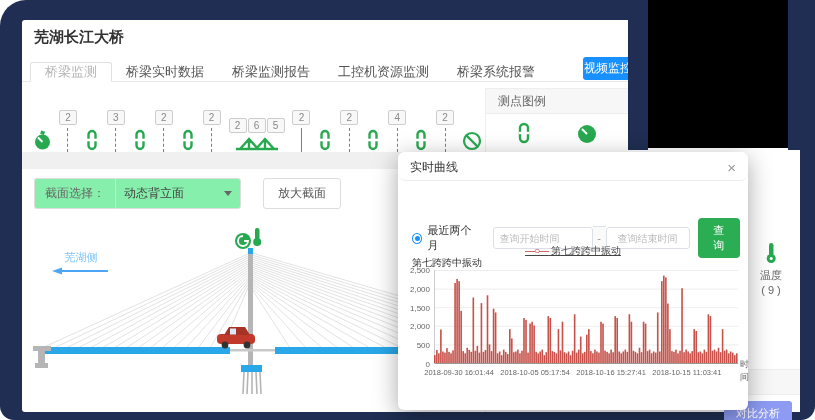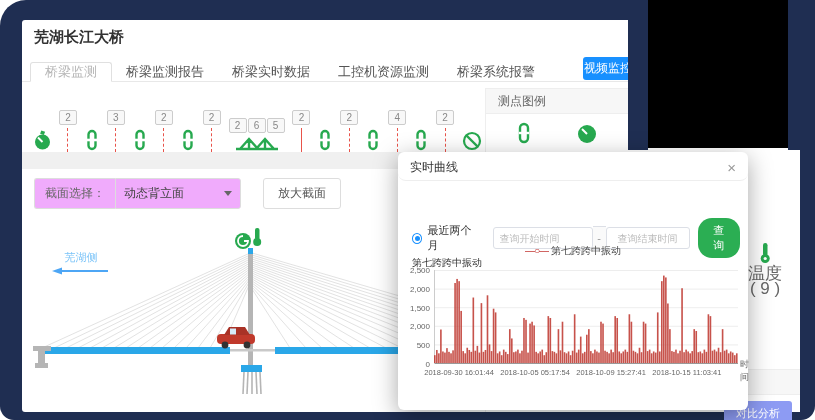--- a/index.html
+++ b/index.html
@@ -20,35 +20,35 @@
     justify-content:space-between;align-items:flex-end;}
   .s-item{display:flex;flex-direction:column;align-items:center;justify-content:flex-end;}
   .badge{min-width:12px;height:13px;padding:0 2px;border:1px solid #ccc;background:#f8f8f8;color:#888;
     font-size:10px;line-height:13px;text-align:center;border-radius:2px;}
   .tick{width:0;height:24px;border-left:1px dashed #e8534a;margin-top:3px;}
   .tick.solid{border-left-style:solid;}
   .badge-row{display:flex;gap:1px;margin-bottom:1px;}
   .gray-band{position:absolute;left:0;top:132px;width:612px;height:17px;background:#f0f0f0;}
   
   .section-bar{position:absolute;left:12px;top:158px;display:flex;align-items:center;font-size:12px;}
-  .sec-label{background:#f0abfc;border:1px solid #ddd;border-right:none;color:#666;padding:6px 10px;border-radius:3px 0 0 3px;}
-  .sec-select{border:1px solid #ddd;background:#f0abfc;color:#444;padding:6px 8px;width:108px;display:flex;
+  .sec-label{background:#86efac;border:1px solid #ddd;border-right:none;color:#666;padding:6px 10px;border-radius:3px 0 0 3px;}
+  .sec-select{border:1px solid #ddd;background:#86efac;color:#444;padding:6px 8px;width:108px;display:flex;
     justify-content:space-between;align-items:center;cursor:pointer;border-radius:0 3px 3px 0;}
   .chev{width:0;height:0;border-left:4px solid transparent;border-right:4px solid transparent;border-top:5px solid #666;}
   .zoom-btn{margin-left:22px;border:1px solid #ddd;background:#fff;color:#555;font-size:12px;padding:6px 14px;border-radius:3px;cursor:pointer;}
   
   .bridge-wrap{position:absolute;left:0;top:195px;width:568px;height:197px;}
   .side-label{position:absolute;left:30px;top:35px;color:#7cc4f8;font-size:11px;text-align:center;}
   
   .panel{position:absolute;left:463px;top:68px;width:315px;height:324px;border-left:1px solid #eee;box-sizing:border-box;background:#fff;}
   .panel-h{height:24px;background:#f7f7f7;border-top:1px solid #eee;border-bottom:1px solid #eee;
     font-size:12px;color:#666;line-height:24px;padding-left:12px;}
   .legend-body{position:relative;height:231px;}
   .legend-icons{display:flex;gap:44px;padding:8px 0 0 30px;}
-  .temp-item{position:absolute;right:18px;top:128px;text-align:center;font-size:17px;color:#666;line-height:15px;}
+  .temp-item{position:absolute;right:18px;top:128px;text-align:center;font-size:11px;color:#666;line-height:15px;}
   .ph2{position:absolute;left:0;right:0;top:255px;}
   .compare-btn{position:absolute;right:8px;top:287px;background:#8d9bf3;color:#fff;border:none;border-radius:3px;
     font-size:11px;padding:5px 12px;cursor:pointer;}
   
   .navy-strip{position:absolute;left:628px;top:0;width:20px;height:150px;background:#1f2e52;}
   .black-box{position:absolute;left:648px;top:0;width:140px;height:148px;background:#000;}
   .navy-strip2{position:absolute;left:788px;top:0;width:27px;height:150px;background:#1f2e52;}
   
   .modal{position:absolute;left:398px;top:152px;width:350px;height:258px;background:#fff;border-radius:6px;
     box-shadow:0 6px 24px rgba(0,0,0,.35);z-index:10;}
@@ -61,44 +61,44 @@
   .m-tab.active{background:#1890ff;border-color:#1890ff;color:#fff;border-radius:0 3px 3px 0;}
   .m-controls{position:absolute;left:14px;top:66px;right:8px;display:flex;align-items:center;font-size:11px;color:#333;}
   .radio{width:9px;height:9px;border:1px solid #1890ff;border-radius:50%;display:inline-block;position:relative;margin-right:5px;}
   .radio::after{content:"";position:absolute;left:2px;top:2px;width:5px;height:5px;border-radius:50%;background:#1890ff;}
   .m-input{border:1px solid #dcdfe6;border-radius:3px;height:22px;font-size:10px;padding:0 6px;color:#333;box-sizing:border-box;}
   .m-input::placeholder{color:#bbb;}
   .inp-start{width:100px;margin-left:14px;}
   .sep{width:14px;height:22px;border-top:1px solid #dcdfe6;border-bottom:1px solid #dcdfe6;background:#fafafa;
     color:#999;text-align:center;line-height:22px;}
   .inp-end{width:84px;text-align:center;}
-  .query-btn{margin-left:8px;background:#2bae53;color:#fff;border:none;border-radius:14px;font-size:11px;padding:5px 11px;cursor:pointer;}
-  .m-legend{position:absolute;left:0;top:92px;width:100%;text-align:center;font-size:10px;color:#444;}
+  .query-btn{margin-left:8px;background:#2bae53;color:#fff;border:none;border-radius:4px;font-size:11px;padding:5px 11px;cursor:pointer;}
+  .m-legend{position:absolute;left:0;top:92px;width:100%;text-align:center;font-size:10px;color:#444;text-decoration:underline;}
   .lg-marker{color:#c23531;letter-spacing:-1px;}
   .axis-title{position:absolute;left:14px;top:104px;font-size:10px;color:#333;}
   .plot{position:absolute;left:36px;top:118px;width:304px;height:94px;}
   .plot svg{position:absolute;inset:0;width:100%;height:100%;}
   .ylabels{position:absolute;left:2px;top:118px;width:32px;height:94px;}
   .ylabels div{position:absolute;right:2px;font-size:8px;color:#666;transform:translateY(-50%);}
   .xlabels{position:absolute;left:36px;top:216px;width:304px;height:12px;}
   .xlabels div{position:absolute;font-size:7.5px;color:#666;white-space:nowrap;transform:translateX(-14%);}
   .xaxis-name{position:absolute;left:342px;top:206px;font-size:9px;color:#666;}
 </style>
 </head>
 <body>
 
 <div class="stage">
   <div class="bg-navy"></div>
 
   <div class="window">
     <div class="win-title">芜湖长江大桥</div>
     <nav class="tabbar">
         <button class="tab active">桥梁监测</button>
+        <button class="tab">桥梁实时数据</button>
         <button class="tab">桥梁监测报告</button>
-        <button class="tab">桥梁实时数据</button>
         <button class="tab">工控机资源监测</button>
         <button class="tab">桥梁系统报警</button>
       </nav>
     <button class="video-btn">视频监控</button>
 
     <div class="sensor-strip">
         <div class="s-item">
           <svg width="17" height="24">
             <circle cx="8.5" cy="14" r="7.5" fill="#27a94f"></circle>
             <line x1="8.5" y1="14" x2="4" y2="9.5" stroke="#fff" stroke-width="2"></line>
@@ -510,18 +510,18 @@
           <rect x="293.87" y="83.33" width="1.62" height="9.67" fill="#bf3a32" fill-opacity="0.88"></rect>
           <rect x="295.89" y="81.47" width="1.62" height="11.53" fill="#bf3a32" fill-opacity="0.88"></rect>
           <rect x="297.92" y="82.58" width="1.62" height="10.42" fill="#bf3a32" fill-opacity="0.88"></rect>
           <rect x="299.95" y="85.19" width="1.62" height="7.81" fill="#bf3a32" fill-opacity="0.88"></rect>
           <rect x="301.97" y="83.33" width="1.62" height="9.67" fill="#bf3a32" fill-opacity="0.88"></rect>
         </svg>
     </div>
     <div class="xlabels">
         <div style="left: 0%;">2018-09-30 16:01:44</div>
         <div style="left: 25%;">2018-10-05 05:17:54</div>
-        <div style="left: 50%;">2018-10-09 15:27:41</div>
+        <div style="left: 50%;">2018-10-16 15:27:41</div>
         <div style="left: 75%;">2018-10-15 11:03:41</div>
       </div>
     <div class="xaxis-name">时间</div>
   </section>
 </div>
 
 </body></html>

